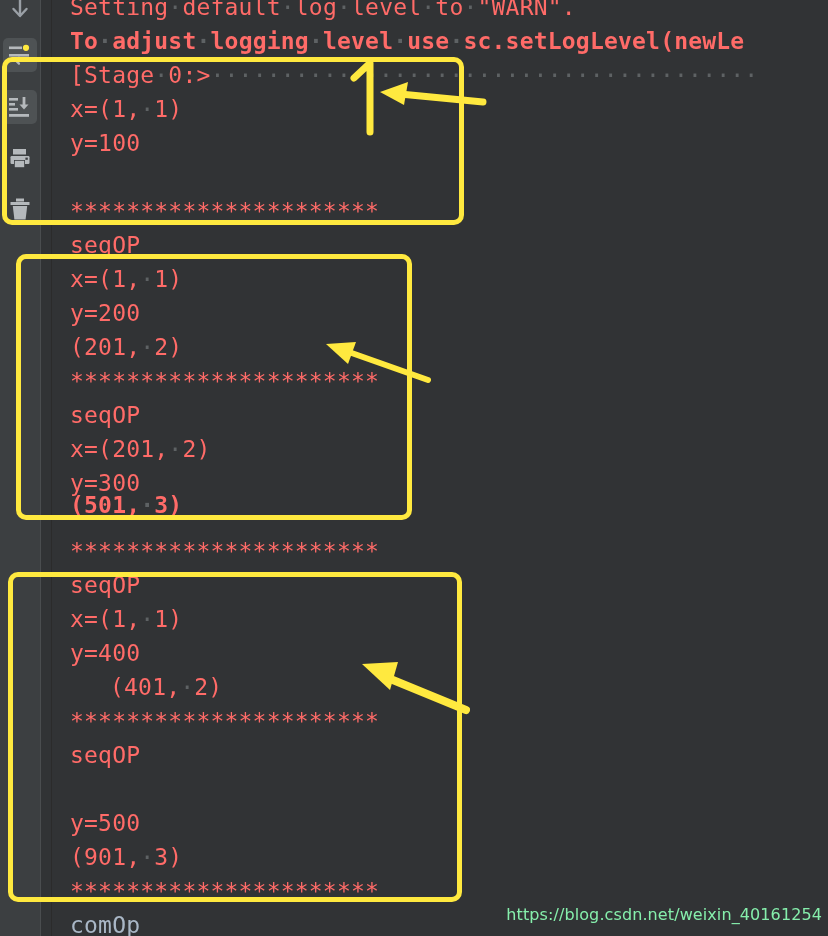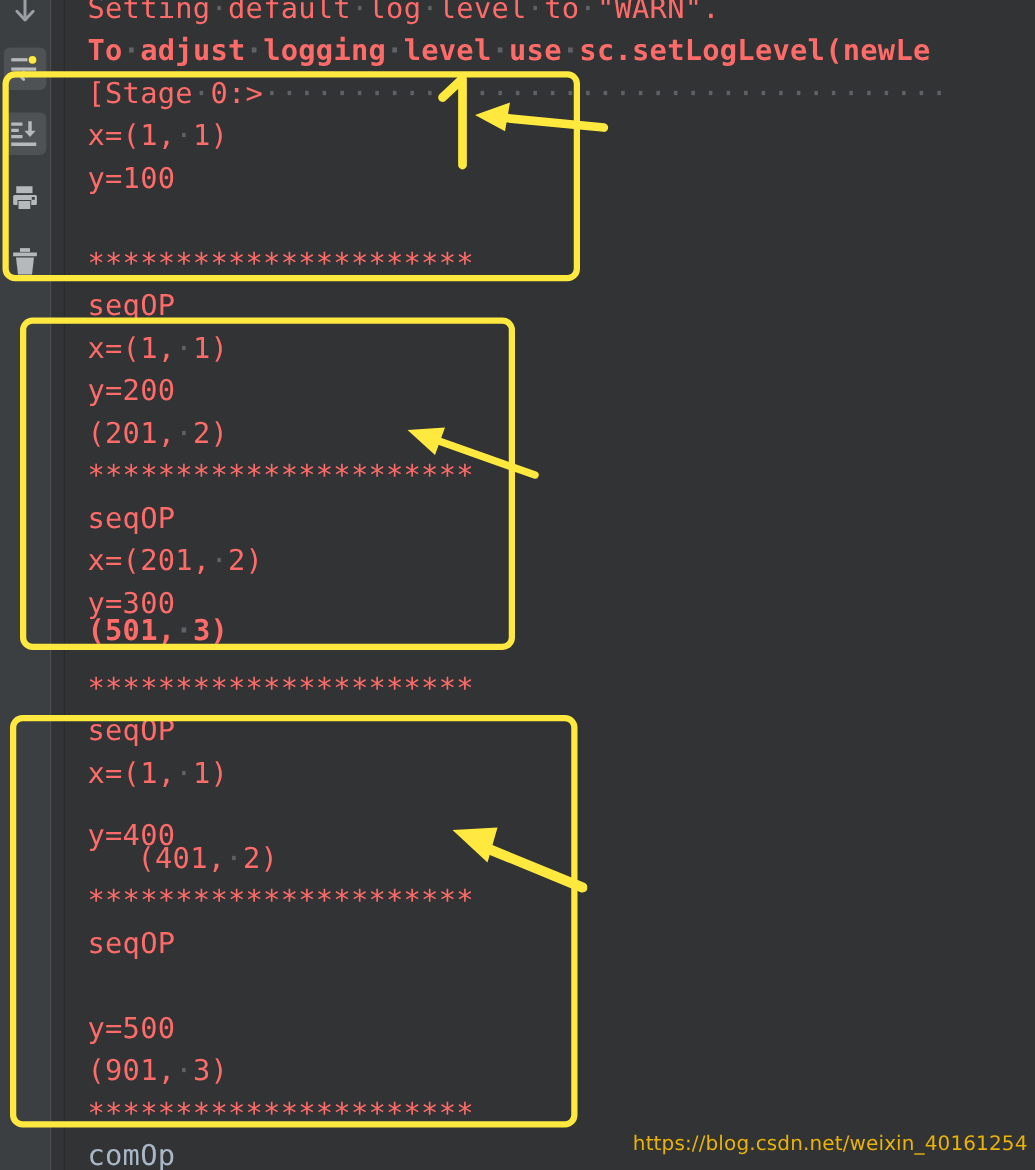--- a/index.html
+++ b/index.html
@@ -87,21 +87,21 @@
     color: #ffe93f;
     font-family: "DejaVu Sans", "Liberation Sans", sans-serif;
   }
   .anno-arrow { position: absolute; z-index: 6; }
 
   
   #watermark {
     position: absolute;
     right: 6px;
     bottom: 12px;
-    color: #eab308;
+    color: #86efac;
     font-size: 16px;
     font-family: "DejaVu Sans", "Liberation Sans", sans-serif;
     z-index: 7;
     letter-spacing: 0.1px;
   }
 </style>
 </head>
 <body>
 
 <div id="root">
@@ -169,21 +169,21 @@
       <div class="line info" style="top: 296px;"><span>y=200</span></div>
       <div class="line info" style="top: 330px;"><span>(201,</span><span class="ws">·</span><span>2)</span></div>
       <div class="line info" style="top: 364px;"><span>**********************</span></div>
       <div class="line info" style="top: 398px;"><span>seqOP</span></div>
       <div class="line info" style="top: 432px;"><span>x=(201,</span><span class="ws">·</span><span>2)</span></div>
       <div class="line info" style="top: 466px;"><span>y=300</span></div>
       <div class="line info" style="top: 488px; font-weight: bold;"><span>(501,</span><span class="ws">·</span><span>3)</span></div>
       <div class="line info" style="top: 534px;"><span>**********************</span></div>
       <div class="line info" style="top: 568px;"><span>seqOP</span></div>
       <div class="line info" style="top: 602px;"><span>x=(1,</span><span class="ws">·</span><span>1)</span></div>
-      <div class="line info" style="top: 636px; margin-top: 16px;"><span>y=400</span></div>
+      <div class="line info" style="top: 636px;"><span>y=400</span></div>
       <div class="line info" style="top: 670px; margin-left: 40px;"><span>(401,</span><span class="ws">·</span><span>2)</span></div>
       <div class="line info" style="top: 704px;"><span>**********************</span></div>
       <div class="line info" style="top: 738px;"><span>seqOP</span></div>
       <div class="line info" style="top: 806px; text-align: right;"><span>y=500</span></div>
       <div class="line info" style="top: 840px;"><span>(901,</span><span class="ws">·</span><span>3)</span></div>
       <div class="line info" style="top: 874px;"><span>**********************</span></div>
       <div class="line gray" style="top: 908px;"><span>comOp</span></div>
     </div>
 
   <div class="anno-box" style="left:2px;  top:57px;  width:462px; height:168px;"></div>

